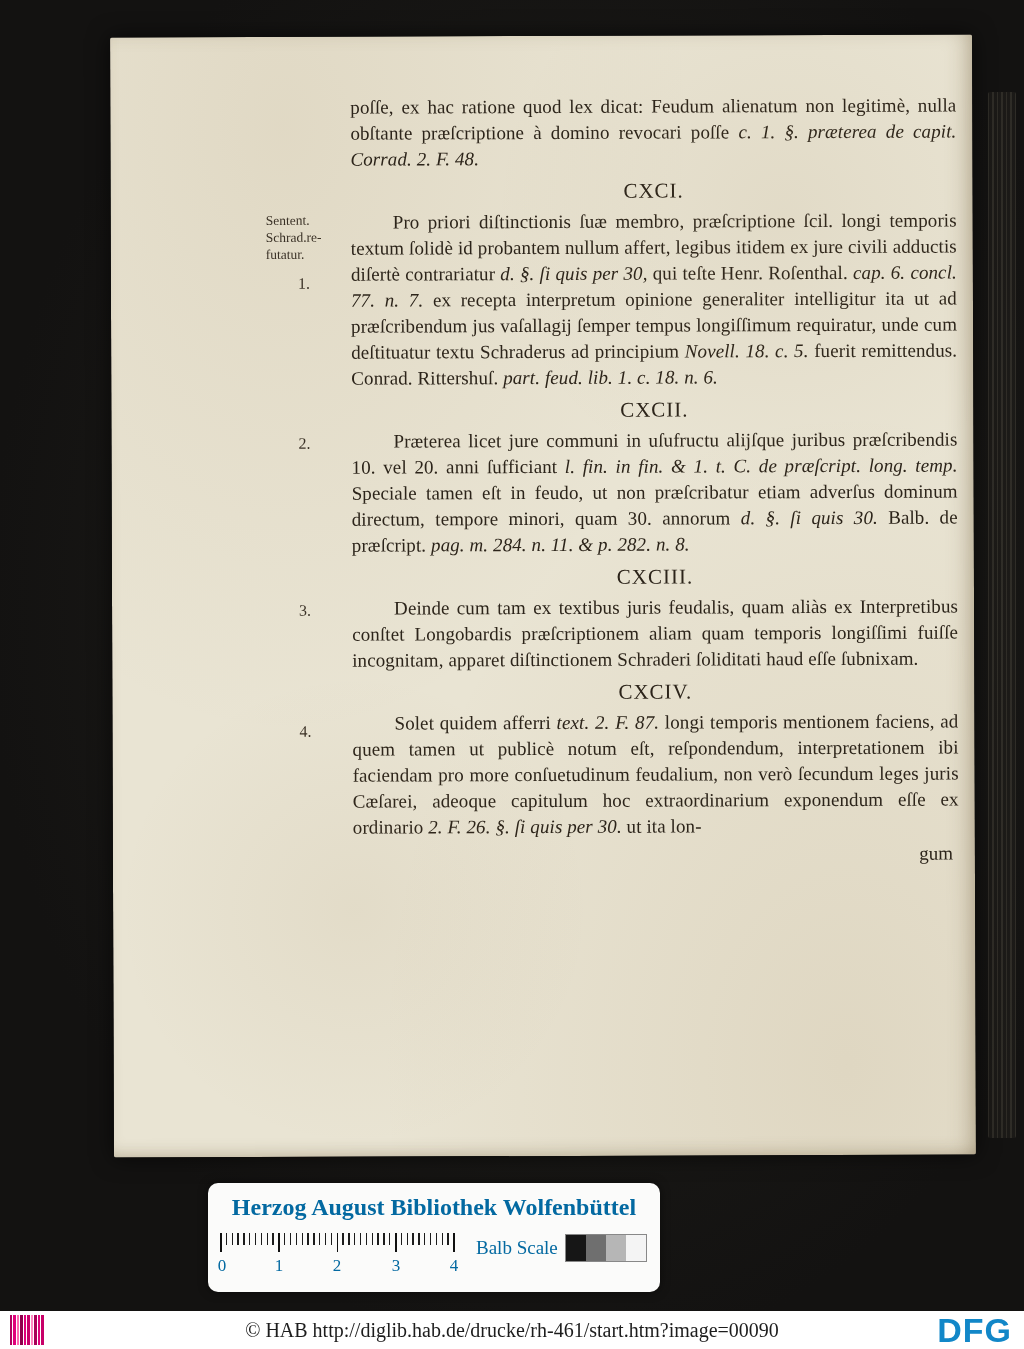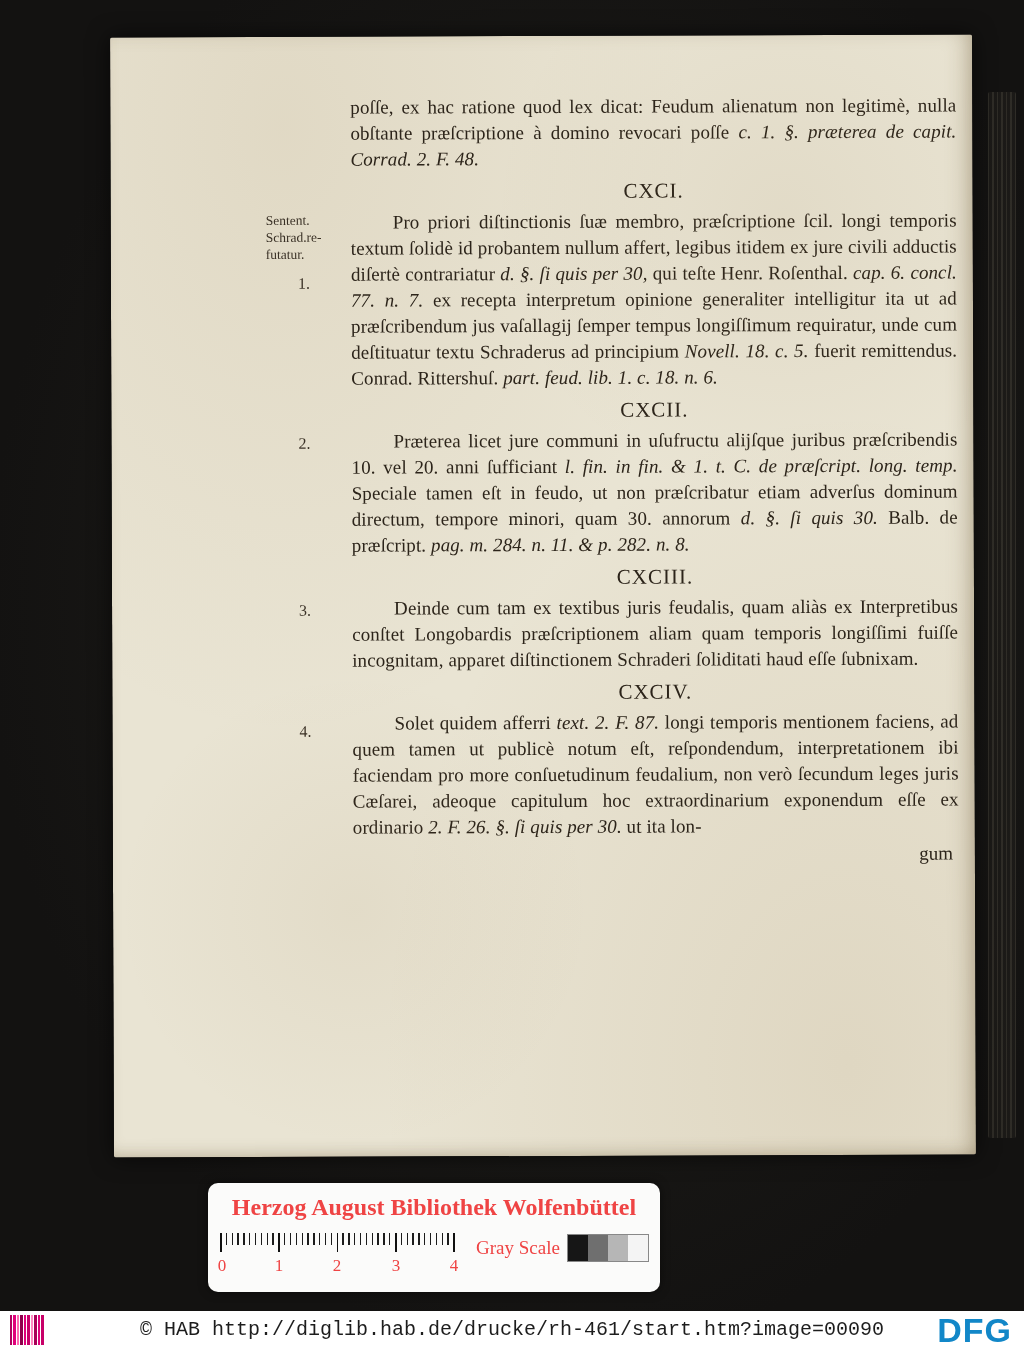--- a/index.html
+++ b/index.html
@@ -57,21 +57,21 @@
     color:#3a3126;
   }
   .note-text { font-size:13.5px; line-height:17px; margin-left:20px; }
   .note-num  { font-size:16px; margin-top:12px; margin-left:52px; }
 
   .catchword { text-align:right; font-size:19px; margin-top:4px; padding-right:6px; }
 
   
   .hab-label {
     position:absolute; left:208px; top:1183px; width:452px; height:109px;
-    background:#fbfbfa; border-radius:10px; color:#ef4444;
+    background:#fbfbfa; border-radius:10px; color:#0369a1;
     box-shadow:0 0 10px rgba(0,0,0,.5);
   }
   .hab-title {
     margin-top:11px; text-align:center; font-weight:bold; font-size:24px;
     font-family:"Liberation Serif","DejaVu Serif",serif;
   }
   .hab-row { display:flex; align-items:flex-start; margin-top:12px; padding:0 12px; }
 
   .ruler { position:relative; width:236px; height:48px; }
   .ruler .minor {
@@ -102,21 +102,21 @@
     background: linear-gradient(90deg,
       #b0005e 0 2px, #fff 2px 3px, #e0007a 3px 6px, #fff 6px 7px,
       #ff66b0 7px 9px, #fff 9px 10px, #8f004c 10px 13px, #fff 13px 14px,
       #e0007a 14px 16px, #fff 16px 17px, #c70068 17px 20px, #fff 20px 21px,
       #ff8ac2 21px 23px, #fff 23px 24px, #a80058 24px 27px, #fff 27px 28px,
       #e0007a 28px 30px, #fff 30px 31px, #c70068 31px 34px);
   }
   .copyright {
     position:absolute; left:0; right:0; top:0; height:38px; line-height:38px;
     text-align:center; font-size:20px; color:#1d1d1d;
-    font-family:Liberation Mono, monospace;
+    font-family:Liberation Serif, serif;
   }
   .dfg {
     position:absolute; right:12px; top:0; height:38px; line-height:38px;
     font-size:34px; font-weight:bold; letter-spacing:1px; color:#1287c8;
     font-family:Liberation Sans, sans-serif;
   }
 </style>
 </head>
 <body>
 
@@ -179,21 +179,21 @@
       <div class="minor"></div>
       <div class="major"></div>
       <div class="nums">
         <span style="left:2px">0</span>
         <span style="left:59px">1</span>
         <span style="left:117px">2</span>
         <span style="left:176px">3</span>
         <span style="left:234px">4</span>
       </div>
     </div>
-    <div class="gs-label">Gray Scale</div>
+    <div class="gs-label">Balb Scale</div>
     <div class="gs-patches">
       <span class="patch" style="background: rgb(22, 22, 22);"></span>
       <span class="patch" style="background: rgb(111, 111, 111);"></span>
       <span class="patch" style="background: rgb(182, 182, 182);"></span>
       <span class="patch" style="background: rgb(244, 244, 244);"></span>
     </div>
   </div>
 </div>
 
 <div class="footer">

